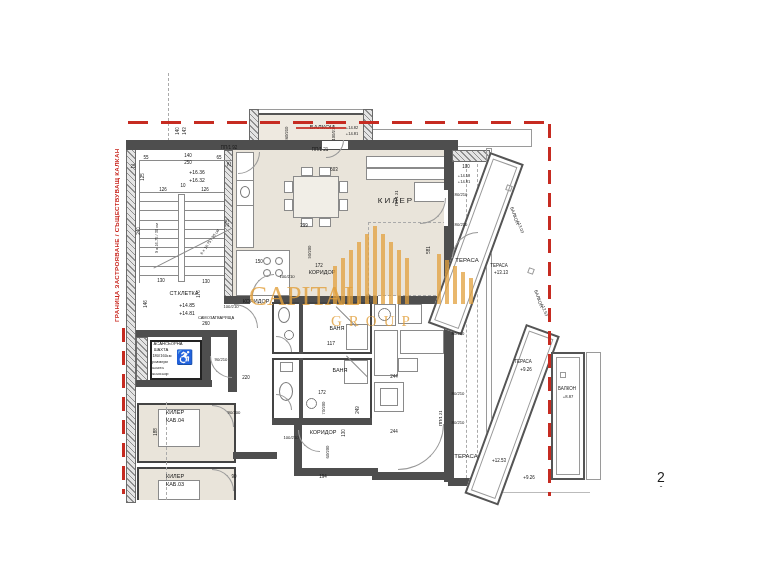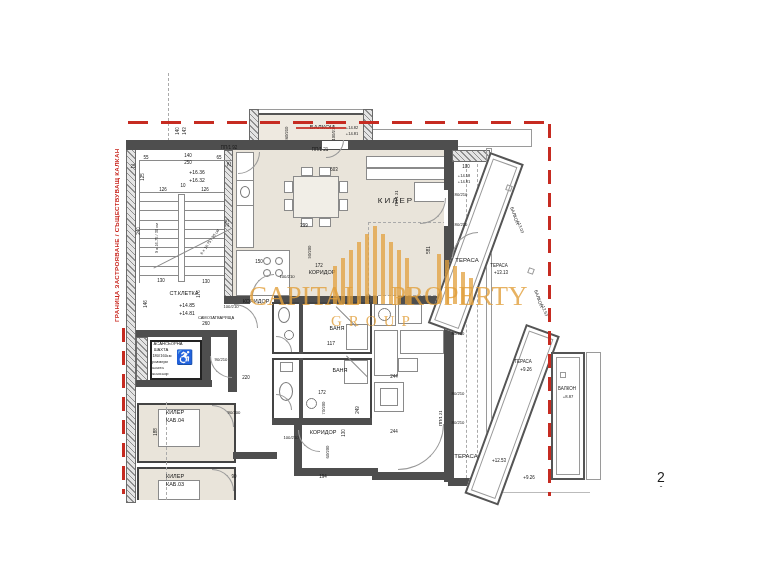--- a/index.html
+++ b/index.html
@@ -280,21 +280,20 @@
         <div class="bar" style="left: 389px; top: 242px; height: 62px; background: rgb(226, 160, 60);"></div>
         <div class="bar" style="left: 397px; top: 250px; height: 54px; background: rgb(226, 160, 60);"></div>
         <div class="bar" style="left: 405px; top: 258px; height: 46px; background: rgb(226, 160, 60);"></div>
         <div class="bar" style="left: 437px; top: 254px; height: 50px; background: rgb(226, 160, 60);"></div>
         <div class="bar" style="left: 445px; top: 260px; height: 44px; background: rgb(226, 160, 60);"></div>
         <div class="bar" style="left: 453px; top: 266px; height: 38px; background: rgb(226, 160, 60);"></div>
         <div class="bar" style="left: 461px; top: 272px; height: 32px; background: rgb(226, 160, 60);"></div>
         <div class="bar" style="left: 469px; top: 278px; height: 26px; background: rgb(226, 160, 60);"></div>
       </div>
     <div class="wmt" style="left:249px;top:283px;font-size:27px">CAPITAL</div>
-    <div class="wmt" style="left:391px;top:283px;font-size:27px">PROPERTY</div>
     <div class="wmt" style="left:331px;top:314px;font-size:15px;letter-spacing:7px">GROUP</div>
   </div>
 
   <div id="redlayer">
     <div class="f rdh" style="left:128px;top:121px;width:426px;height:3px"></div>
     <div class="f" style="left:296px;top:127px;width:50px;height:2px;background:#c62b21;opacity:.85"></div>
     <div class="f rdv" style="left:122px;top:328px;width:3px;height:166px"></div>
     <div class="f rdv" style="left:548px;top:124px;width:3px;height:372px"></div>
     <div id="bndlabel">ГРАНИЦА ЗАСТРОЯВАНЕ / СЪЩЕСТВУВАЩ КАЛКАН</div>
   </div>

